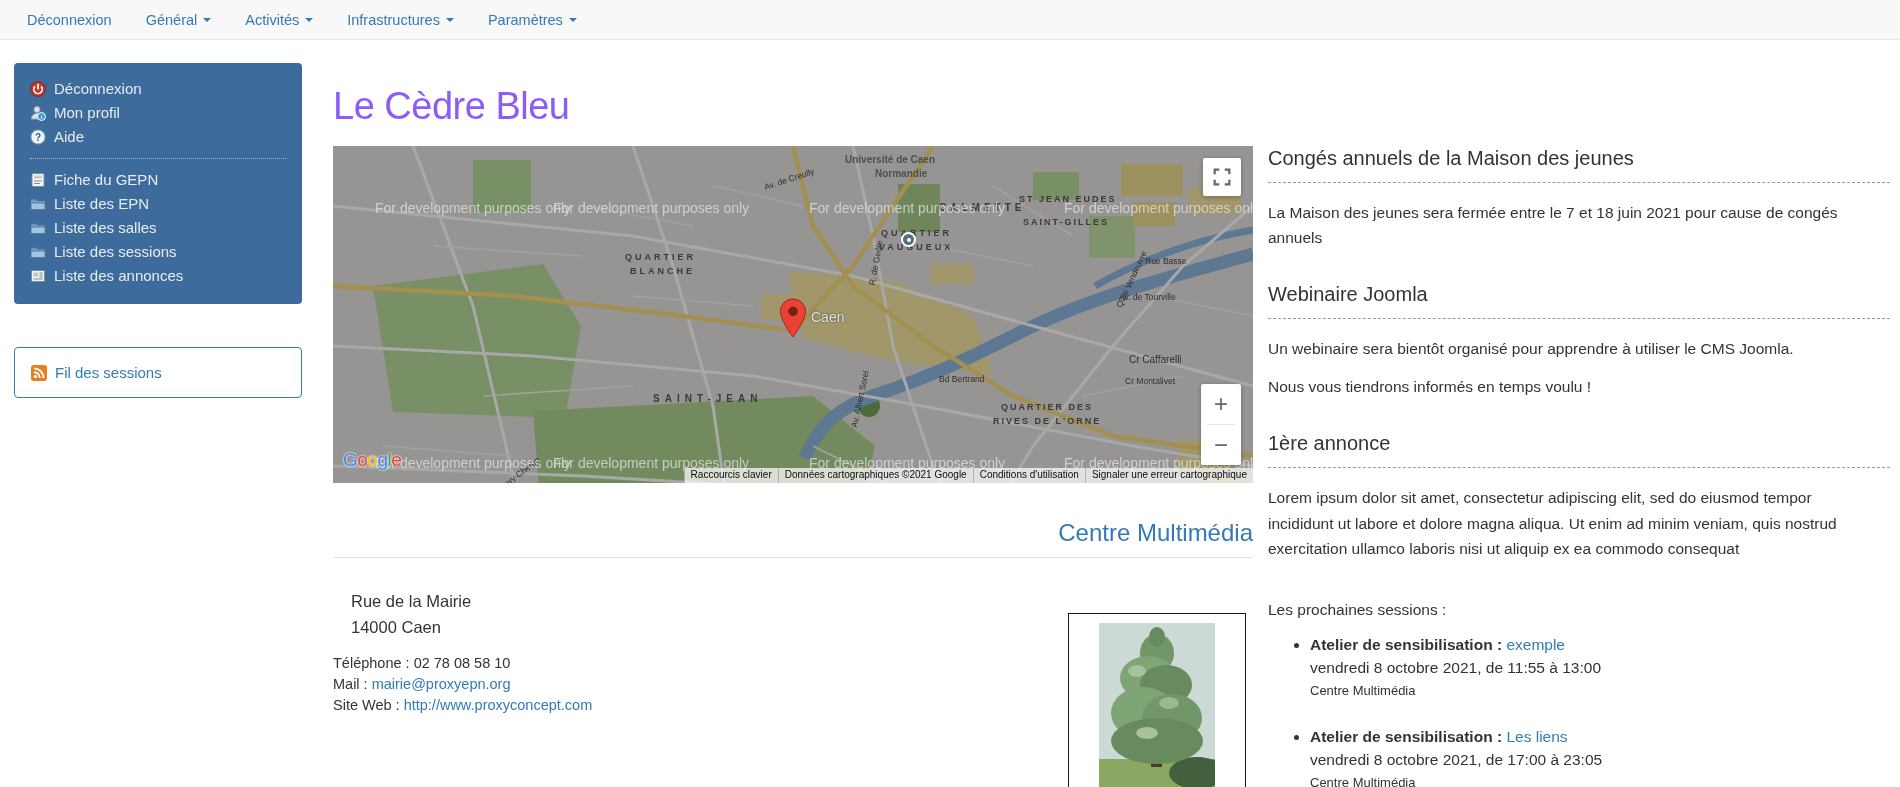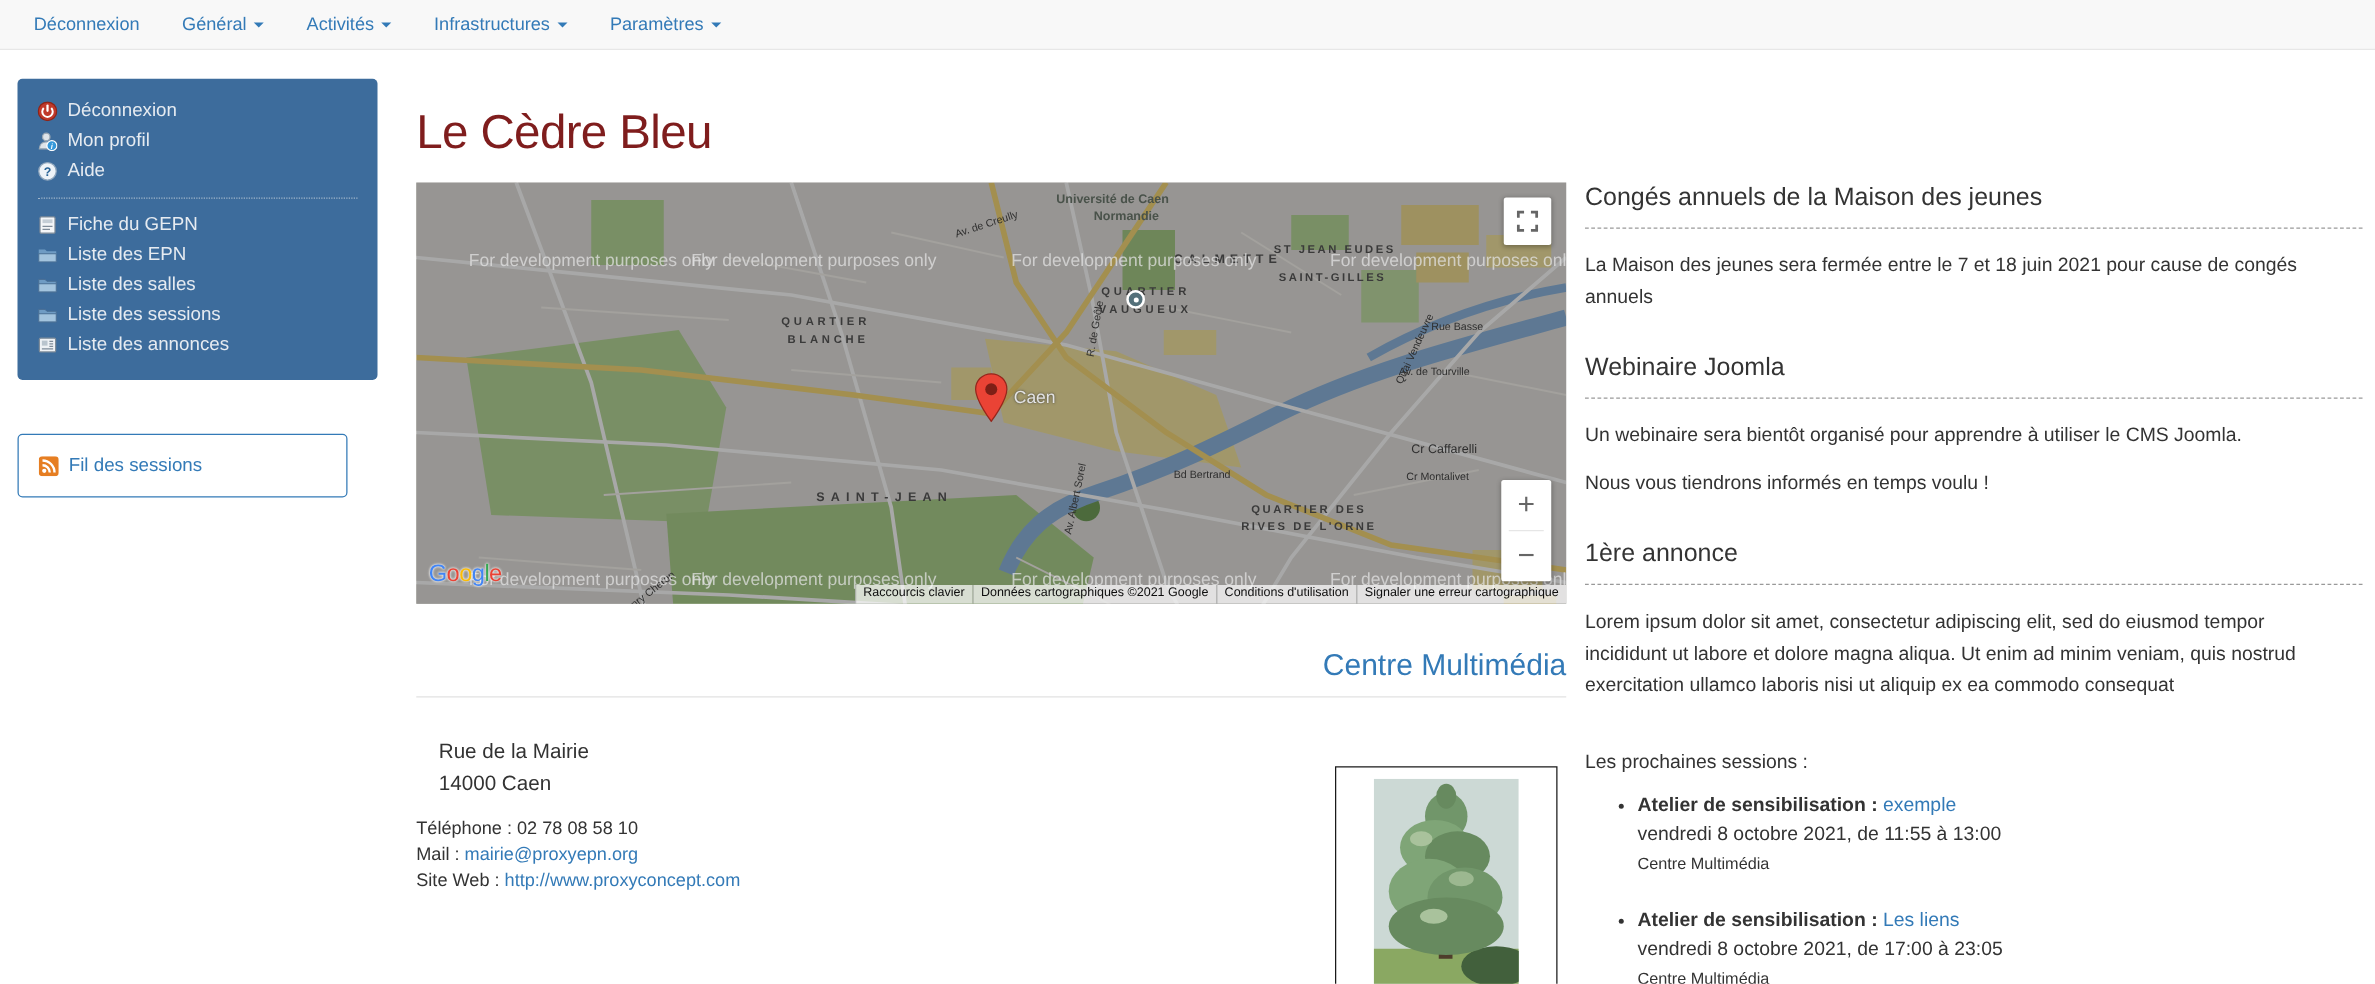--- a/index.html
+++ b/index.html
@@ -36,30 +36,30 @@
   }
   .side-item {
     display: flex; align-items: center; gap: 8px;
     font-size: 15px; line-height: 24px; color: #e6ebf1; cursor: pointer;
     white-space: nowrap;
   }
   .side-item svg { flex: 0 0 auto; }
   .side-sep { border-top: 1px dotted #c3cfdb; opacity: .75; margin: 9px 0; }
 
   .feed-box {
-    position: absolute; left: 14px; top: 347px; width: 264px; height: 51px;
+    position: absolute; left: 14px; top: 347px; width: 288px; height: 51px;
     border: 1px solid #337ab7; border-radius: 4px; background: #fff;
     display: flex; align-items: center; gap: 8px; padding: 0 16px;
   }
   .feed-box a { color: #337ab7; font-size: 15px; }
 
   
   .main-col { position: absolute; left: 333px; top: 40px; width: 920px; }
   .page-title {
-    margin: 45px 0 18px; font-size: 38px; font-weight: 400; color: #7f1d1d;
+    margin: 45px 0 18px; font-size: 38px; font-weight: 400; color: #8b5cf6;
     letter-spacing: -0.5px;
   }
 
   
   .map {
     position: relative; width: 920px; height: 337px; overflow: hidden;
     background: #9b9a97;
   }
   .map svg.map-base { position: absolute; left: 0; top: 0; }
   .map-label {

